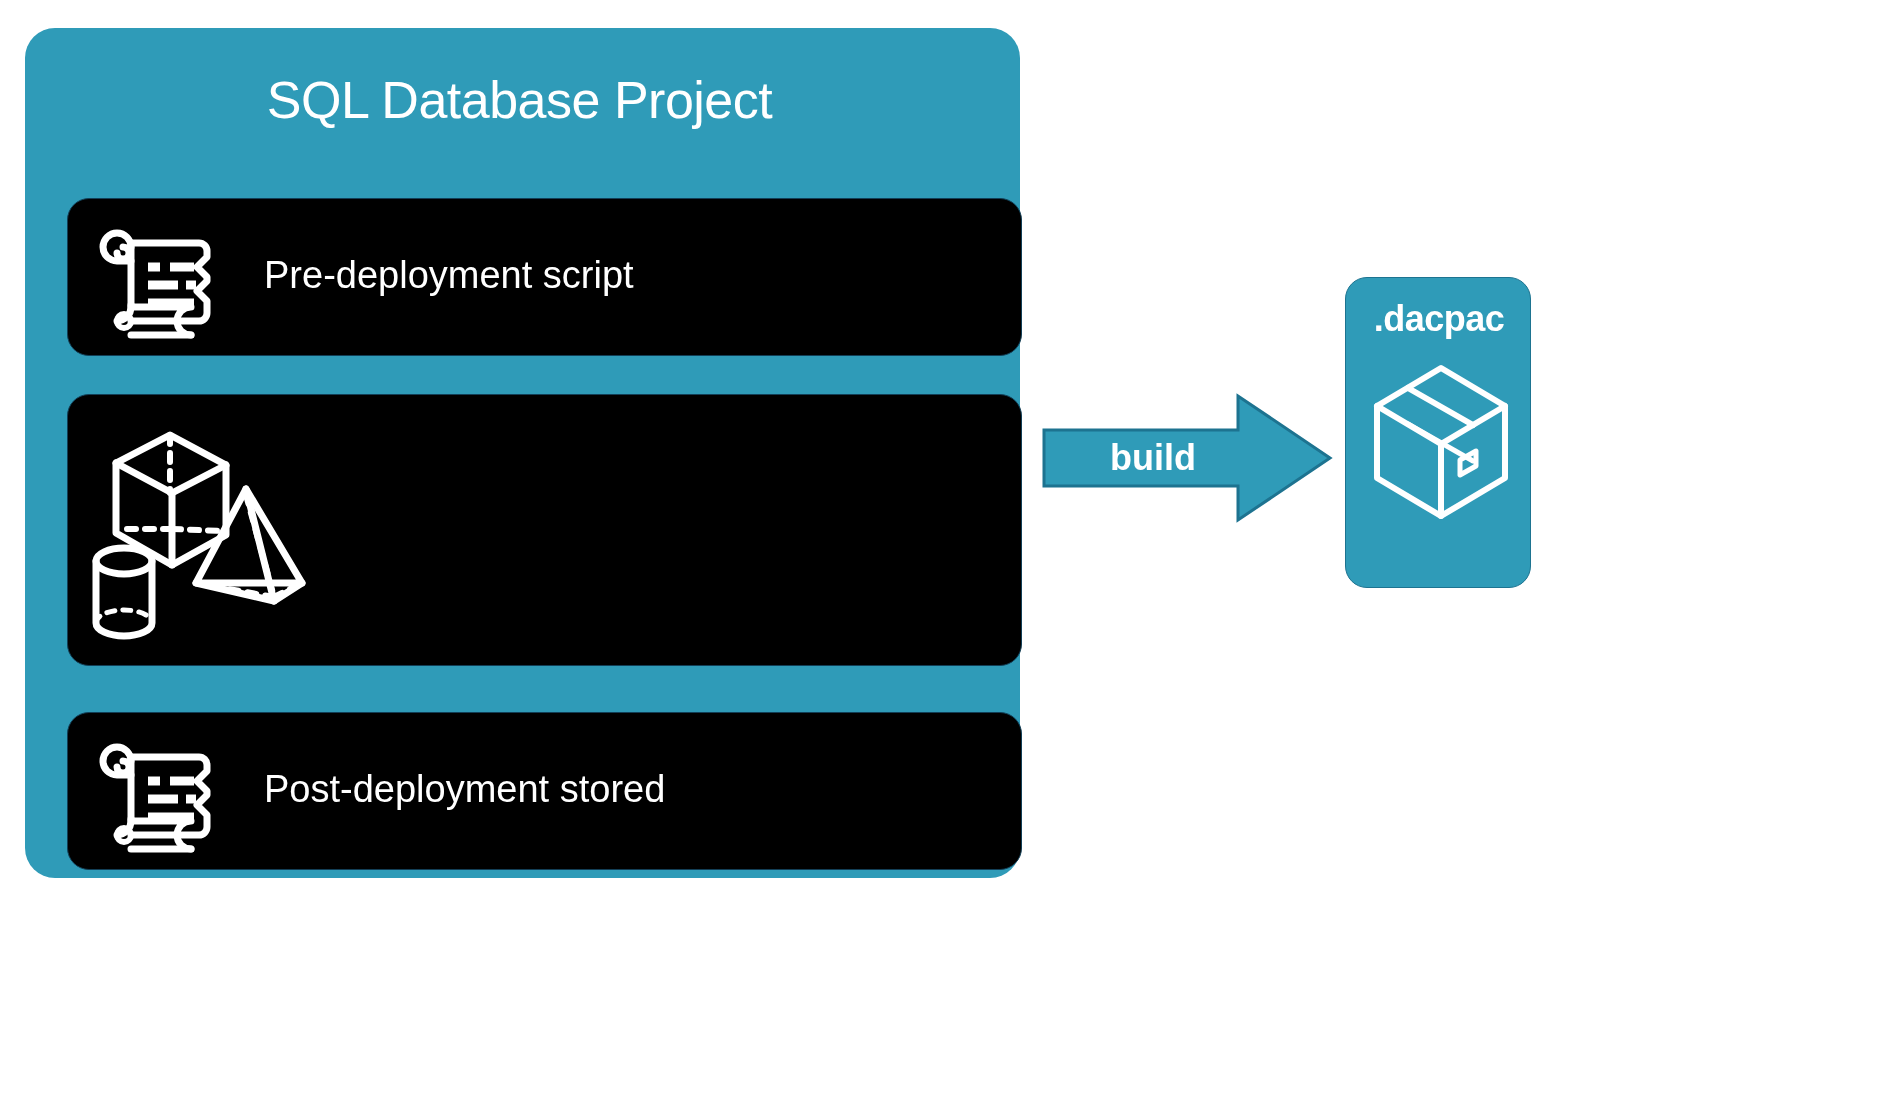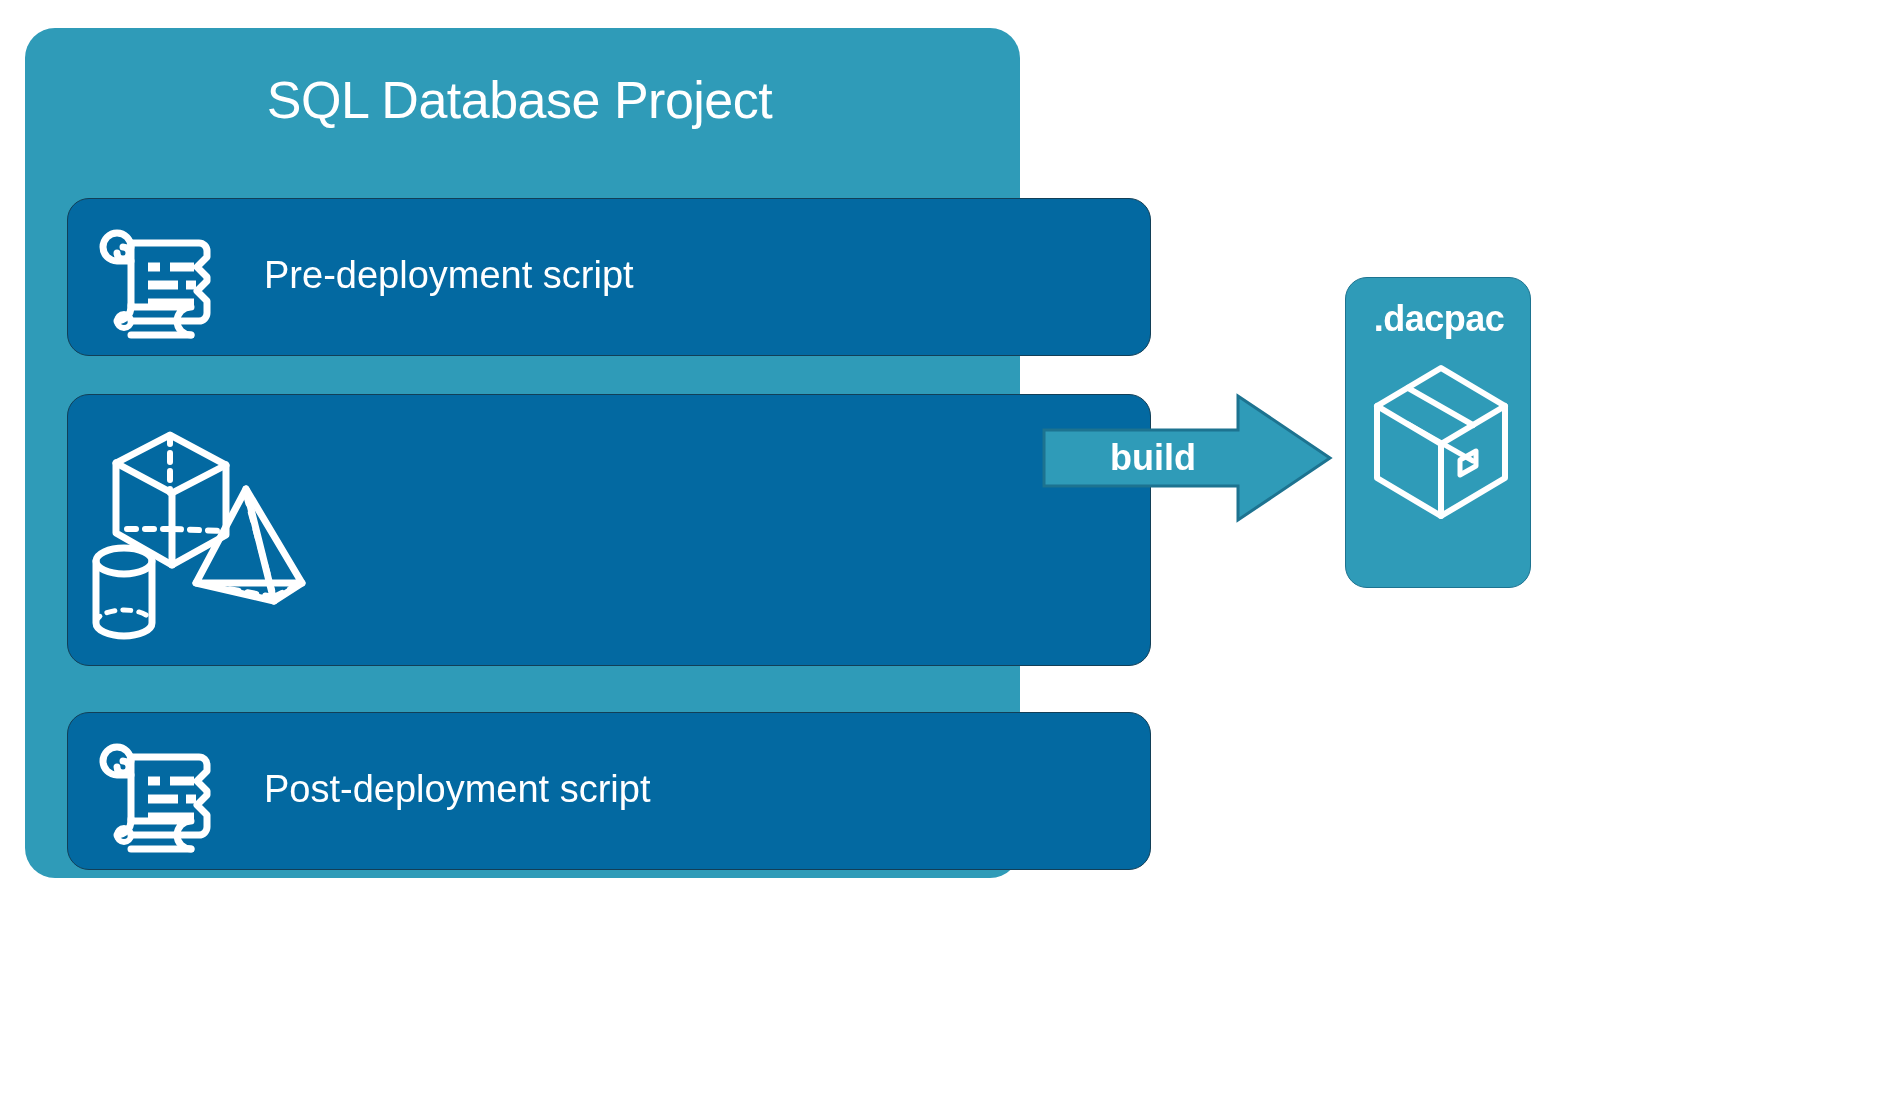--- a/index.html
+++ b/index.html
@@ -20,22 +20,22 @@
     position:absolute;left:0;top:44px;width:995px;
     text-align:center;color:#ffffff;
     font-size:52px;font-weight:400;letter-spacing:-0.5px;
     line-height:1.1;
   }
   
   .project-title > span{display:inline-block;transform:translateX(-3px);}
 
   
   .item-card{
-    position:absolute;left:42px;width:1084px;
-    background:#0369a1;border-radius:22px;
+    position:absolute;left:42px;width:955px;
+    background:#000000;border-radius:22px;
     border:1px solid #123f57;
     box-sizing:border-box;
   }
   .item-card.pre{top:170px;height:158px;}
   .item-card.objects{top:366px;height:272px;}
   .item-card.post{top:684px;height:158px;}
 
   .item-label{
     position:absolute;color:#ffffff;font-size:38px;font-weight:400;
     line-height:1.28;white-space:pre-line;
@@ -165,21 +165,21 @@
           <path d="M101 116 a14 14 0 0 1 0 -28 h-60"></path>
           <g stroke-width="9" stroke-linecap="butt">
             <path d="M58 48 h12"></path>
             <path d="M80 48 h24"></path>
             <path d="M58 66 h30"></path>
             <path d="M96 66 h10"></path>
             <path d="M58 84 h46"></path>
           </g>
         </svg>
       </div>
-      <div class="item-label">Post-deployment script</div>
+      <div class="item-label">Post-deployment stored</div>
     </div>
 
   </div>
 
   <div class="build-arrow">
     <svg viewBox="0 0 290 128" width="290" height="128">
       <path d="M2 36 H196 V2 L288 64 L196 126 V92 H2 Z" fill="#2f9bb8" stroke="#1d7390" stroke-width="3" stroke-linejoin="miter"></path>
     </svg>
   </div>
   <div class="build-label">

